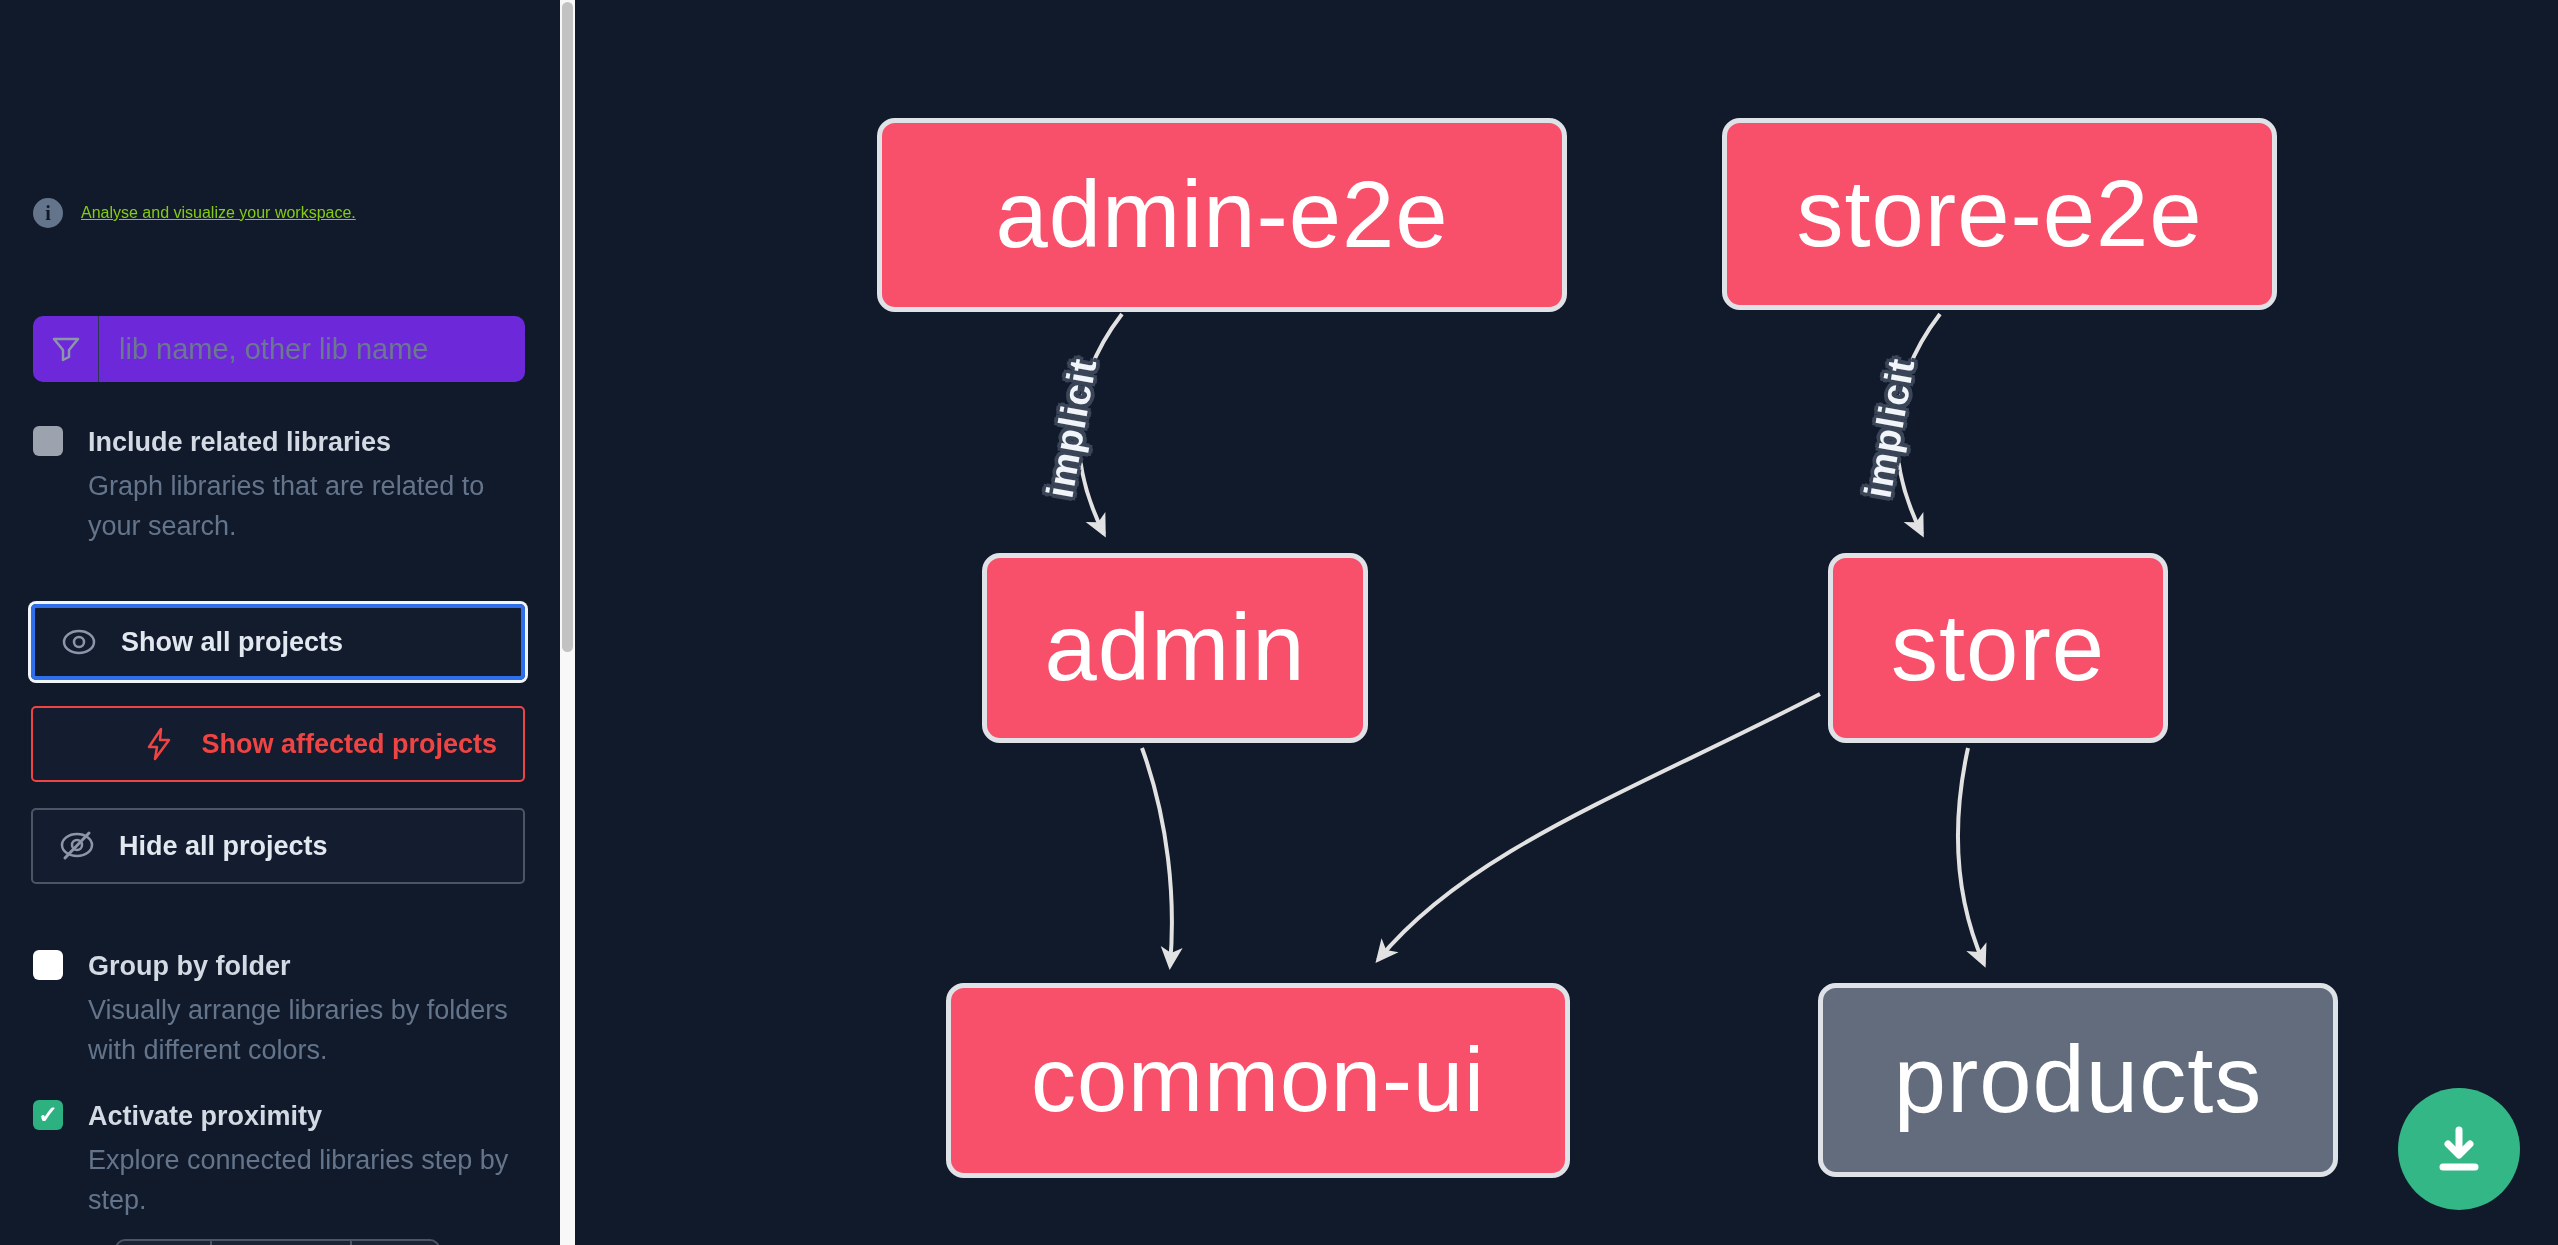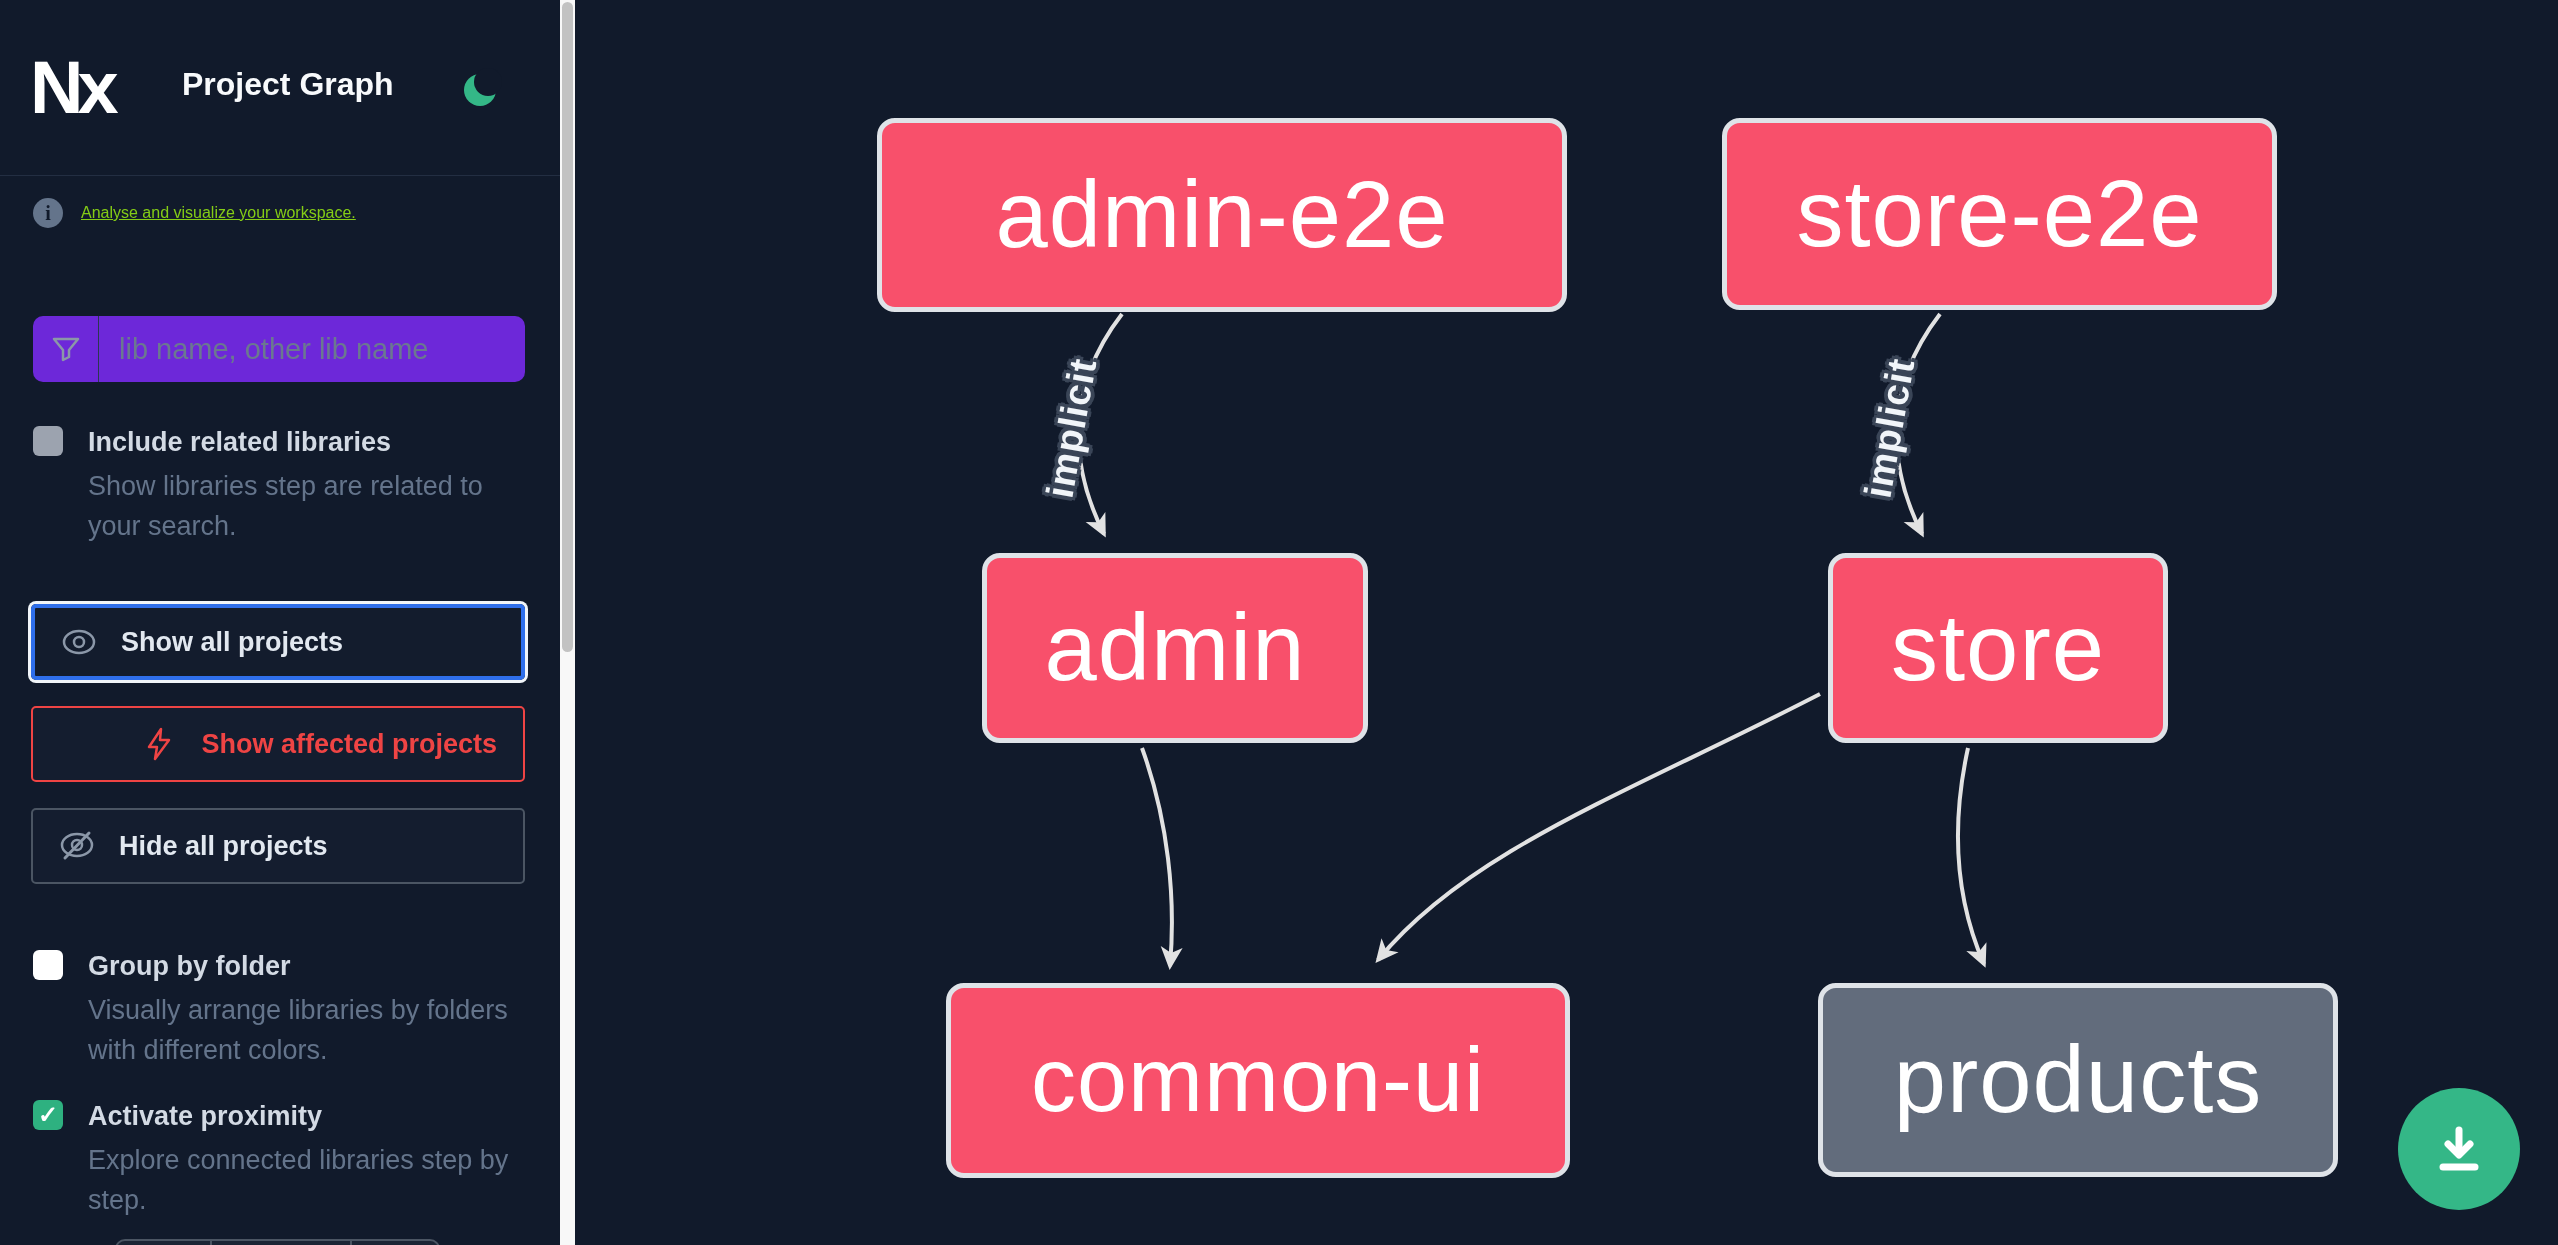--- a/index.html
+++ b/index.html
@@ -116,49 +116,39 @@
       <g stroke="#ffffff" stroke-width="7" stroke-linecap="round" stroke-linejoin="round" fill="none">
         <path d="M29 10 L29 32"></path>
         <path d="M18 24 L29 35 L40 24"></path>
         <path d="M13 47 L45 47"></path>
       </g>
     </svg>
   </div>
 
   <div class="sidebar">
 
-    <div class="sb-header">
-      <div class="logo"><span>Nx</span></div>
-      <div class="sb-title">Project Graph</div>
-      <div class="moon">
-        <svg width="44" height="44" viewBox="0 0 44 44">
-          <circle cx="20" cy="24" r="16" fill="#34b787"></circle>
-          <circle cx="28" cy="16" r="14" fill="#111a2b"></circle>
-        </svg>
-      </div>
-    </div>
 
     <div class="tagline-row">
       <div class="info-icon">i</div>
       <div class="tagline">Analyse and visualize your workspace.</div>
     </div>
 
     <div class="searchbox">
       <div class="search-iconseg">
         <svg width="32" height="32" viewBox="0 0 32 32">
           <path d="M4 6 L28 6 L19 17 L19 24 L13 27 L13 17 Z" fill="none" stroke="#8b97a8" stroke-width="2.5" stroke-linejoin="round"></path>
         </svg>
       </div>
       <input type="text" placeholder="lib name, other lib name" style="">
     </div>
 
     <div class="cb-row" style="top:424px;">
       <div class="cb-box cb-gray"></div>
       <div class="cb-label">Include related libraries</div>
-      <div class="cb-desc" style="width:440px;">Show libraries step are related to your search.</div>
+      <div class="cb-desc" style="width:440px;">Graph libraries that are related to your search.</div>
     </div>
 
     <div class="sb-btn btn-showall">
       <svg class="icon-svg" width="36" height="36" viewBox="0 0 36 36">
         <ellipse cx="18" cy="18" rx="15" ry="11" fill="none" stroke="#8b97a8" stroke-width="2.5"></ellipse>
         <circle cx="18" cy="18" r="5" fill="none" stroke="#8b97a8" stroke-width="2.5"></circle>
       </svg>
       <span class="lbl">Show all projects</span>
     </div>
 

